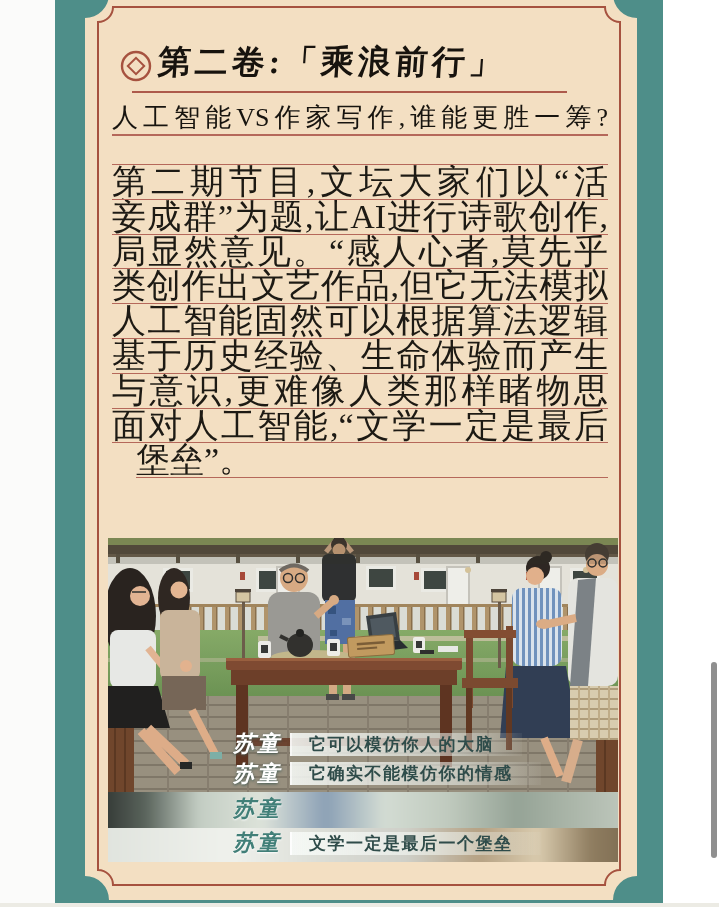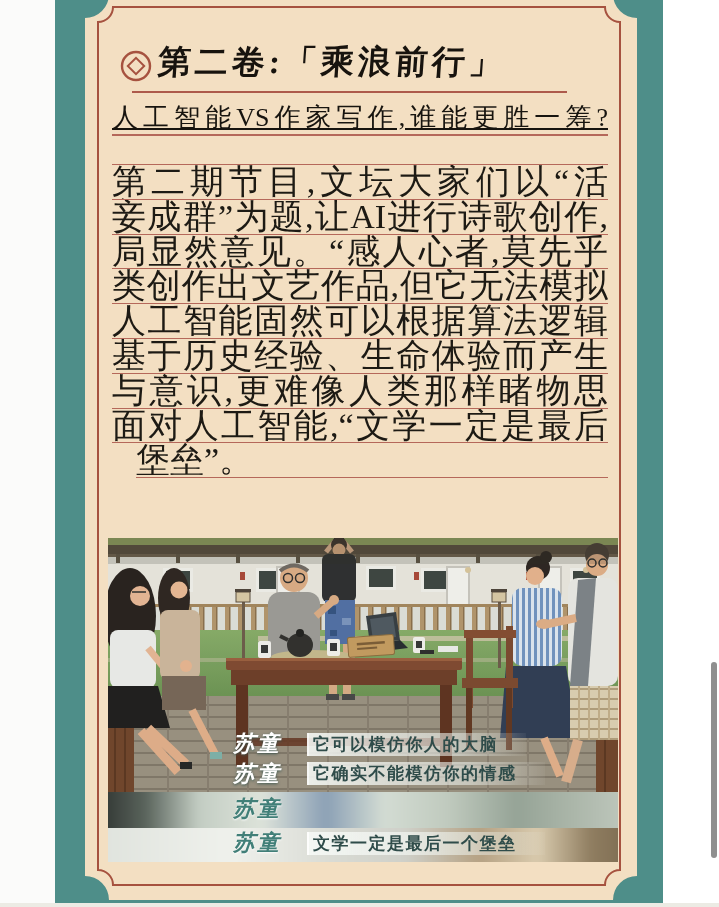--- a/index.html
+++ b/index.html
@@ -11,21 +11,21 @@
   .bottom-strip{position:absolute;left:0;top:903px;width:719px;height:4px;background:#ecebe4;}
   .scrollbar-thumb{position:absolute;left:711px;top:662px;width:6px;height:196px;
         background:#8f8f8f;border-radius:3px;}
 
   .header-icon{position:absolute;left:119px;top:49px;}
   .page-title{position:absolute;left:158px;top:40px;width:440px;font-size:33px;font-weight:bold;
         letter-spacing:4px;color:#17130e;transform:skewX(-4deg);white-space:nowrap;}
   .title-underline{position:absolute;left:132px;top:91px;width:435px;height:2px;background:#ad5a4b;}
   .subtitle{position:absolute;left:112px;top:101px;width:496px;height:33px;line-height:33px;
         font-size:26px;color:#17140f;text-align:justify;text-align-last:justify;
-        border-bottom:2px solid #b5685a;overflow:hidden;text-decoration:underline;}
+        border-bottom:2px solid #b5685a;overflow:hidden;}
   .rules{position:absolute;left:112px;top:136px;width:496px;}
   .rule-line{height:33.8px;line-height:33.8px;border-bottom:1.6px solid #b5685a;
         font-size:34px;color:#1d1a14;text-align:justify;text-align-last:justify;overflow:hidden;}
   .rule-line.empty{height:28px;}
   .rule-line.short{text-align-last:left;margin-left:24px;}
 
   .photo{position:absolute;left:108px;top:538px;width:510px;height:324px;background:#dfe0da;}
   .scene{position:absolute;left:0;top:0;}
   .band{position:absolute;left:0;width:510px;overflow:hidden;}
   .band3{top:254px;height:36px;}
@@ -38,21 +38,21 @@
 
   .sub-strip{position:absolute;left:0;width:510px;display:flex;align-items:center;}
   .s1{top:193px;height:26px;}
   .s2{top:222px;height:27px;}
   .s3{top:257px;height:28px;}
   .s4{top:291px;height:28px;}
   .speaker{margin-left:125px;align-self:center;font-size:22px;font-weight:bold;font-style:italic;
         letter-spacing:2px;white-space:nowrap;line-height:1;}
   .s1 .speaker,.s2 .speaker{color:#ffffff;text-shadow:0 1px 3px rgba(55,85,80,.95);}
   .s3 .speaker,.s4 .speaker{color:#417f78;text-shadow:0 1px 2px rgba(255,255,255,.95);}
-  .caption{margin-left:26px;display:flex;align-items:center;padding:0 28px 0 4px;
+  .caption{margin-left:9px;display:flex;align-items:center;padding:0 28px 0 17px;
         border-left:2px solid rgba(255,255,255,.92);
         background:linear-gradient(90deg,rgba(247,250,247,.88) 0%,rgba(238,243,238,.55) 68%,rgba(238,243,238,.05) 100%);
         font-family:"Liberation Sans", sans-serif;font-weight:bold;font-size:17px;
         letter-spacing:1.5px;color:#2f4c4a;white-space:nowrap;}
 </style>
 </head>
 <body>
 
 <div class="page">
   <div class="left-strip"></div>

